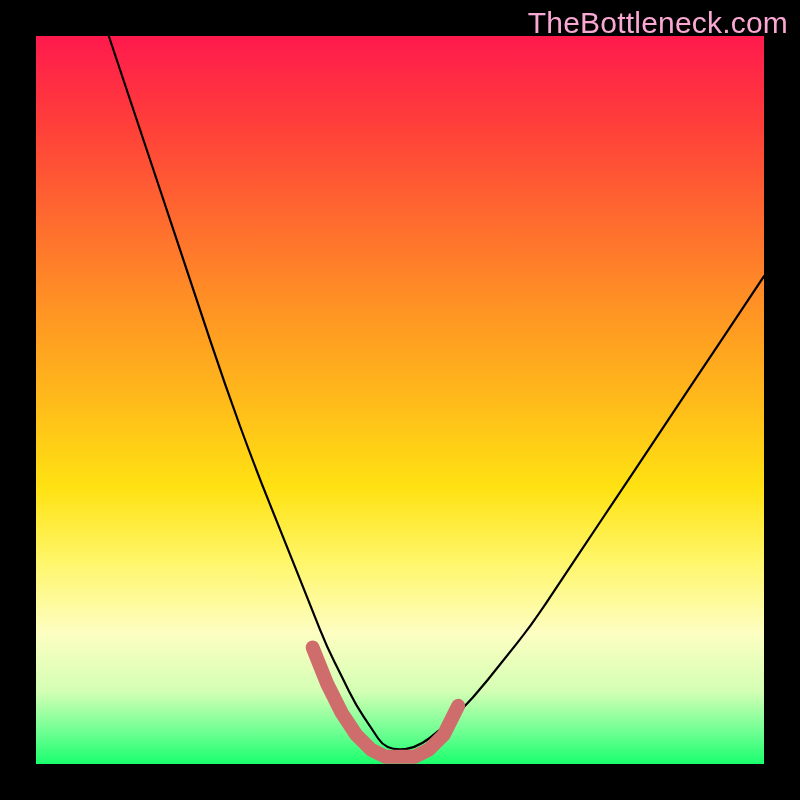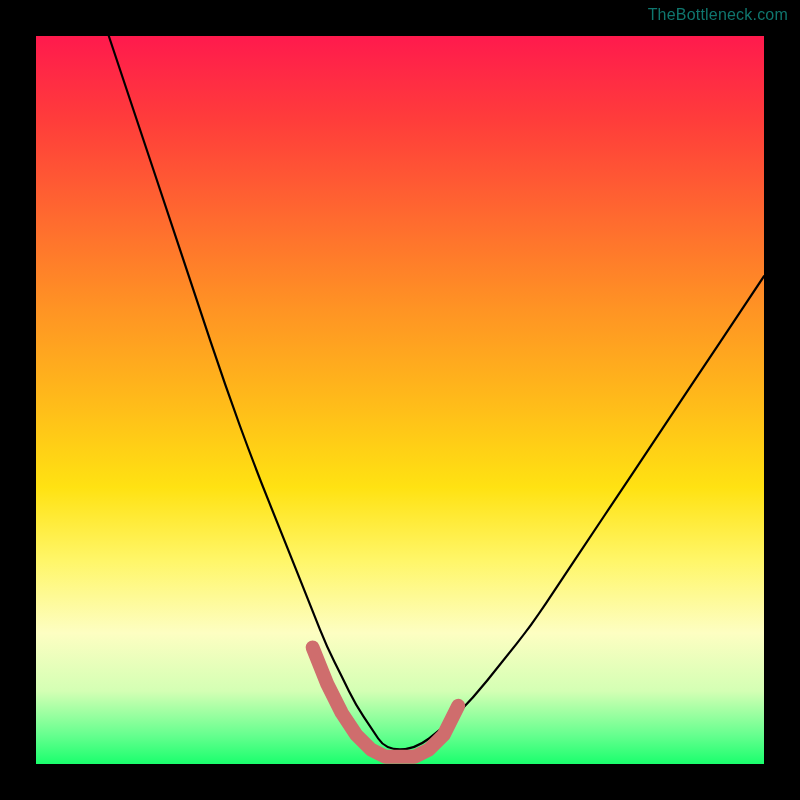--- a/index.html
+++ b/index.html
@@ -36,22 +36,22 @@
       #fdfec2 82%,
       #d4ffb4 90%,
       #67ff8f 96%,
       #1aff6d 100%
     );
   }
   .watermark {
     position: absolute;
     top: 6px;
     right: 12px;
-    color: #0f766e;
-    font-size: 16px;
+    color: #f9a8d4;
+    font-size: 30px;
     font-weight: 500;
     letter-spacing: 0.2px;
     user-select: none;
   }
   svg.curve {
     position: absolute;
     left: 0;
     top: 0;
     width: 728px;
     height: 728px;

